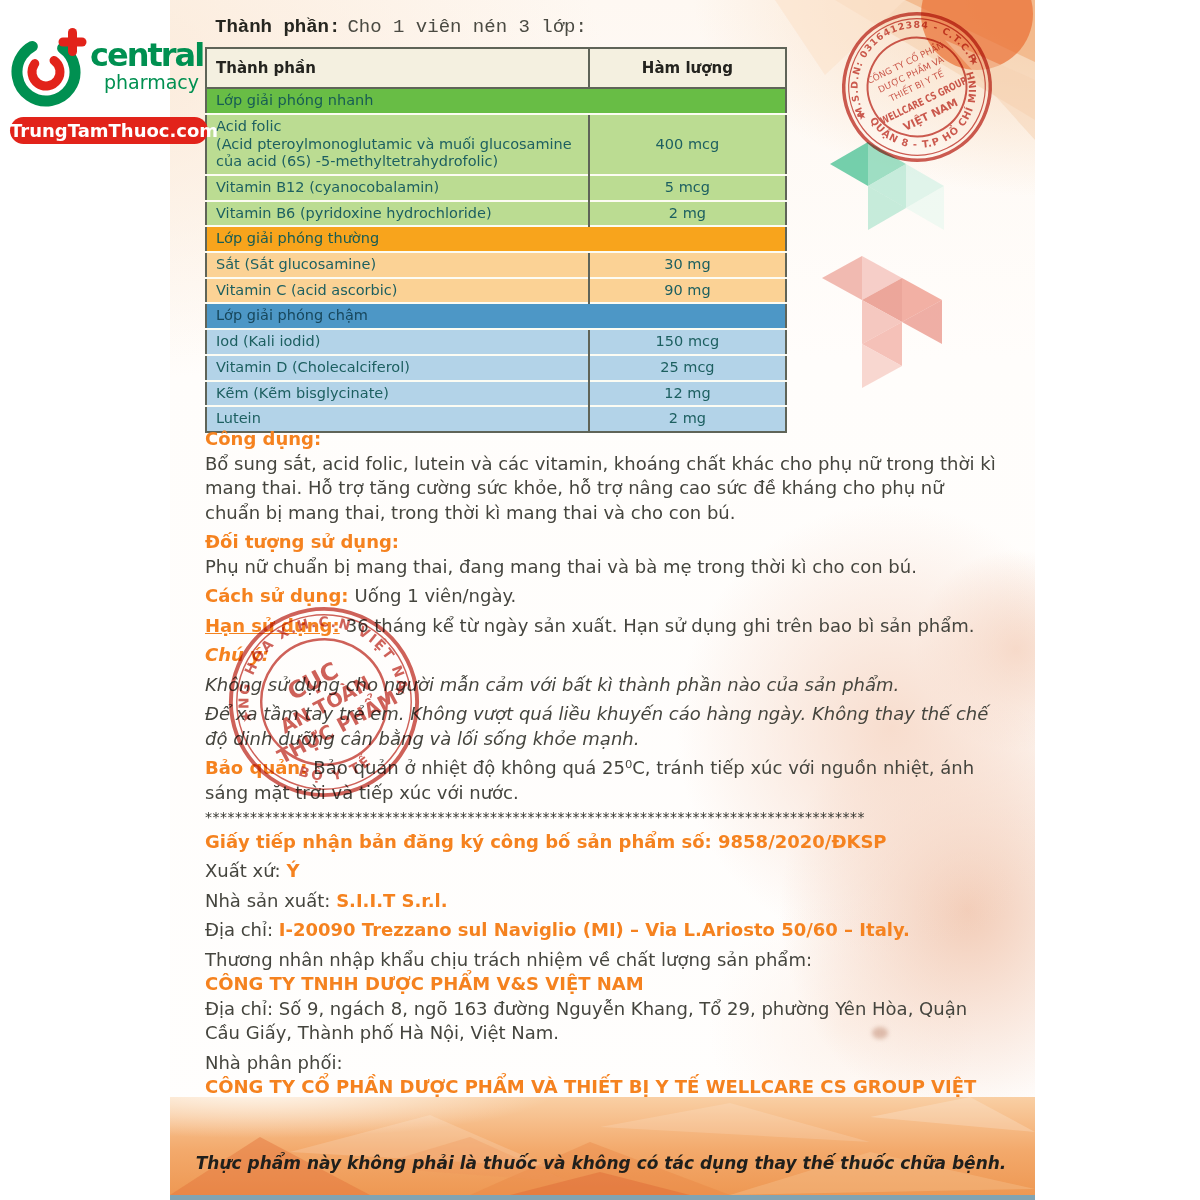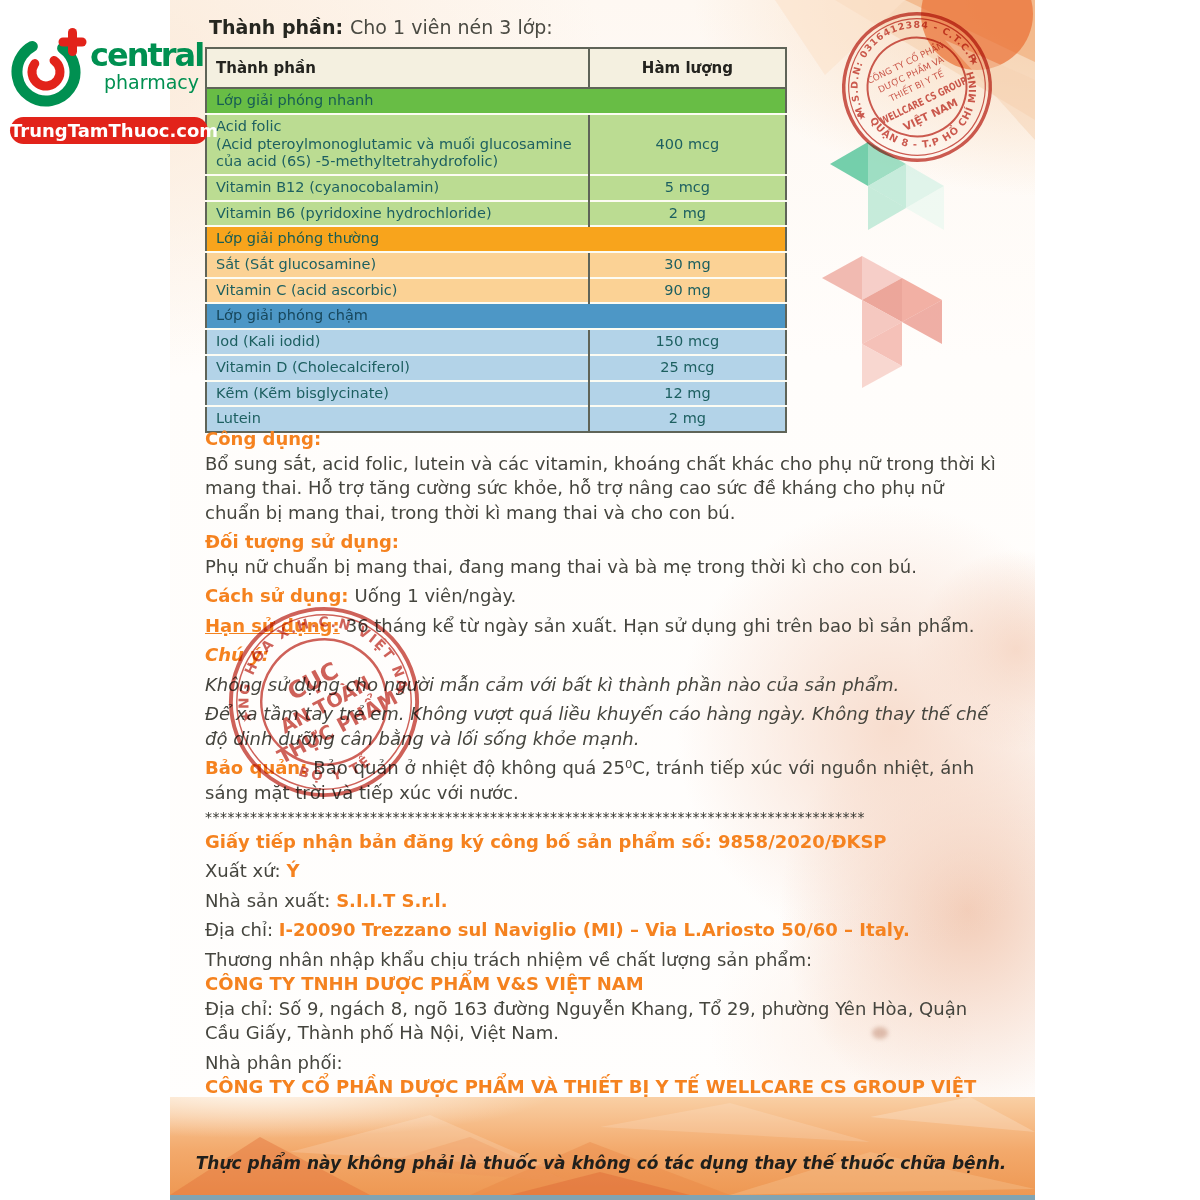--- a/index.html
+++ b/index.html
@@ -22,21 +22,21 @@
       radial-gradient(ellipse 40% 28% at 60% 88%, rgba(253,243,236,.95), rgba(253,243,236,0) 70%),
       radial-gradient(ellipse 30% 22% at 96% 30%, rgba(244,208,188,.8), rgba(244,208,188,0) 70%);}
   .photo:after{content:"";position:absolute;left:66%;top:88%;width:16px;height:12px;border-radius:50%;
       background:rgba(196,146,124,.55);filter:blur(2px);}
 
   .chevron{position:absolute;}
   .chevron-teal{left:660px;top:136px;width:118px;}
   .chevron-pink{left:652px;top:248px;width:142px;}
 
   
-  .title-row{position:absolute;left:39px;top:16px;font-size:19px;color:#4a4a42;}
+  .title-row{position:absolute;left:45px;top:16px;font-size:19px;color:#4a4a42;font-family:Liberation Mono, monospace;}
   .title-row .t-b{font-weight:bold;color:#262620;margin-right:7px;}
 
   
   .tbl{position:absolute;left:35px;top:47px;width:582px;border-collapse:collapse;
        font-size:14.5px;color:#1c5f60;line-height:1.22;
        border:2px solid #5f6458;}
   .tbl td,.tbl th{border-top:2px solid #fcfcf3;}
   .tbl th{background:#f4f0e0;color:#24241f;font-size:15px;padding:10px 9px;border-top:none;
           border-bottom:2px solid #5f6458;}
   .tbl th.ing{text-align:left;}

